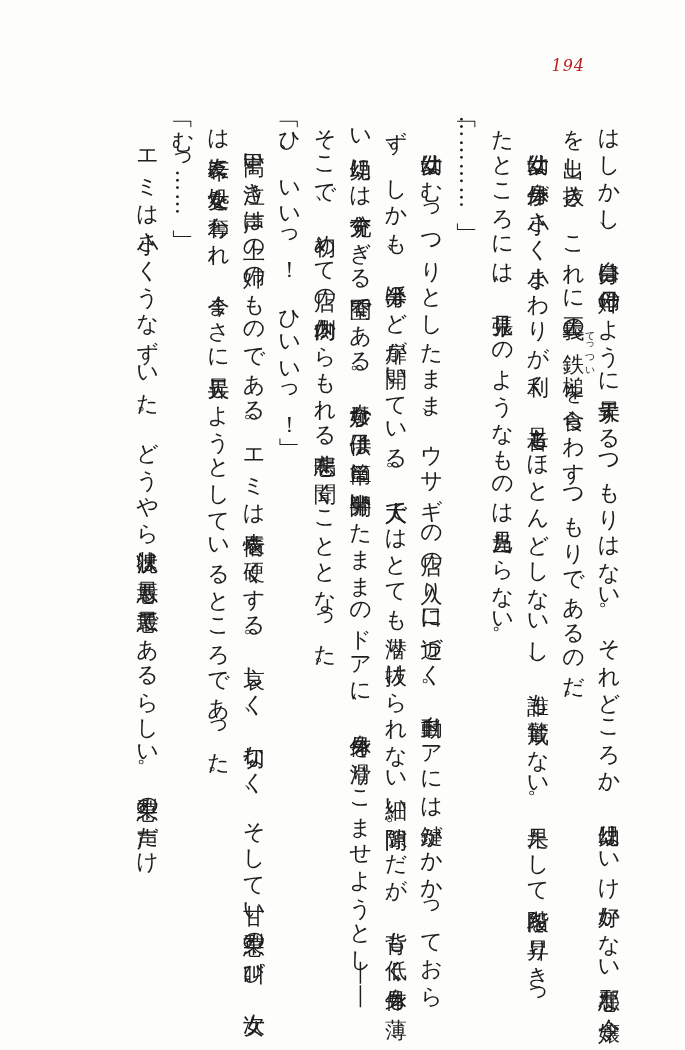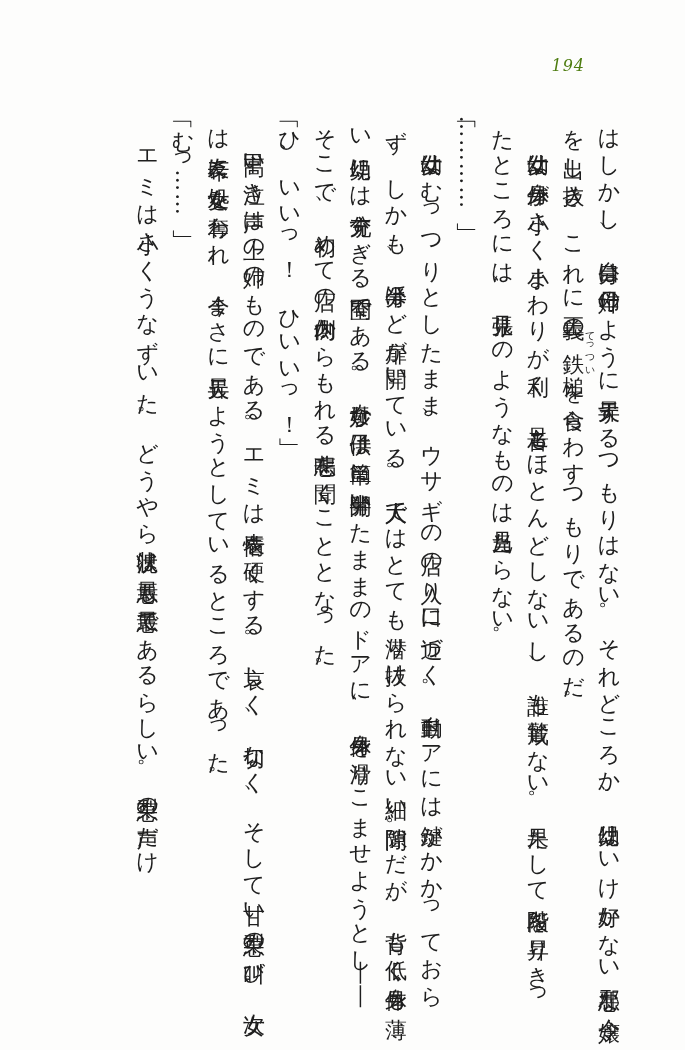--- a/index.html
+++ b/index.html
@@ -16,21 +16,21 @@
     font-family: "DejaVu Serif", "Liberation Serif", serif;
   }
   .page-number {
     position: absolute;
     top: 56px;
     right: 100px;
     font-family: "DejaVu Serif", "Liberation Serif", serif;
     font-style: italic;
     font-size: 16px;
     letter-spacing: 1px;
-    color: #4d7c0f;
+    color: #b91c1c;
   }
   .text-block {
     position: absolute;
     top: 114px;
     right: 58px;
     height: 902px;
     writing-mode: vertical-rl;
     text-orientation: mixed;
     font-size: 22px;
     line-height: 35.5px;

